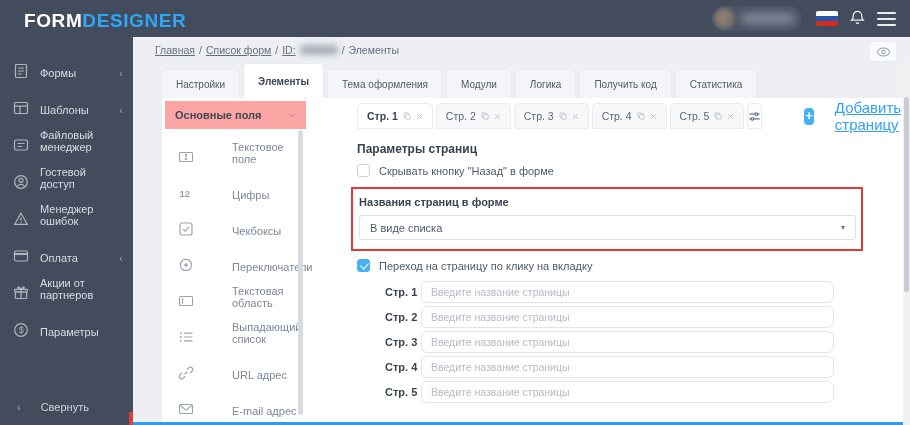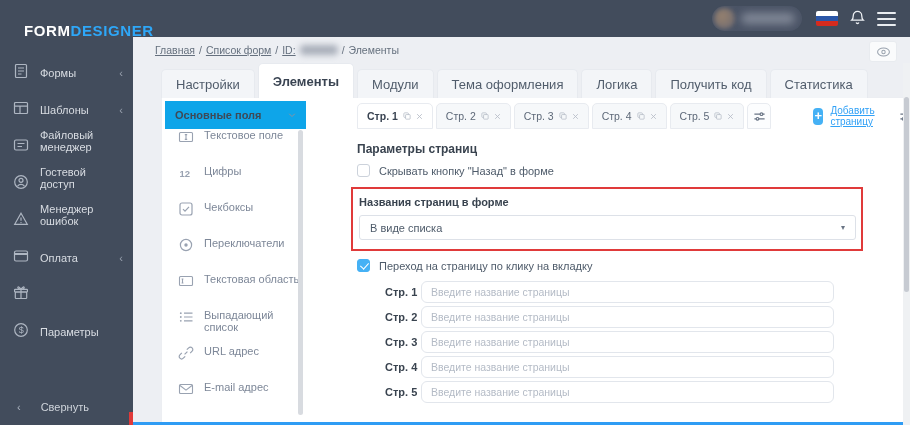--- a/index.html
+++ b/index.html
@@ -2,21 +2,21 @@
 <html><head>
 <meta charset="utf-8">
 <style>
   * { box-sizing: border-box; margin: 0; padding: 0; }
   html,body { width:910px; height:425px; overflow:hidden; }
   body { font-family:"Liberation Sans",sans-serif; background:#edeff3; position:relative; }
   svg { display:block; }
 
   
   .topbar { position:absolute; left:0; top:0; width:910px; height:37px; background:#424c5c; z-index:10; }
-  .logo { position:absolute; left:24px; top:22px; font-size:15px; font-weight:bold; letter-spacing:0.6px; color:#ffffff; }
+  .logo { position:absolute; left:24px; top:10px; font-size:19px; font-weight:bold; letter-spacing:0.6px; color:#ffffff; }
   .logo .p2 { color:#2ea7f8; }
   .user-chip { position:absolute; left:712px; top:6px; width:90px; height:25px; background:#4b5466; border-radius:13px; overflow:hidden; }
   .avatar-blur { position:absolute; left:2px; top:2px; width:21px; height:21px; border-radius:50%;
                  background:radial-gradient(circle at 40% 40%, #96816e, #696872); filter:blur(2px); }
   .name-blur { position:absolute; left:29px; top:7px; width:54px; height:11px; border-radius:6px; background:#8b92a0; filter:blur(4px); opacity:.85; }
   .flag { position:absolute; left:816px; top:11px; width:22px; height:15px; border-radius:2px; overflow:hidden;
           background:linear-gradient(#ffffff 0 33%, #2b57a8 33% 66%, #d52b1e 66% 100%); }
   .topicon { position:absolute; color:#eef1f5; }
   .bell { left:849px; top:9px; }
   .burger { left:877px; top:12px; width:19px; }
@@ -34,47 +34,47 @@
   
   .main { position:absolute; left:149px; top:37px; width:777px; height:388px; }
   .breadcrumb { position:absolute; left:6px; top:0; height:26px; display:flex; align-items:center; font-size:10.5px; color:#65707e; gap:4px; white-space:nowrap; }
   .bc-link { text-decoration:underline; cursor:pointer; }
   .id-blur { display:inline-block; width:38px; height:10px; background:#a8aeb9; filter:blur(3px); border-radius:4px; }
   .eye-btn { position:absolute; left:720px; top:4px; width:28px; height:21px; background:#fafbfc; border:1px solid #e8ebef; border-radius:3px;
              display:flex; align-items:center; justify-content:center; color:#98a1ad; cursor:pointer; }
 
   .tabs { position:absolute; left:12px; top:26px; height:35px; display:flex; align-items:flex-end; z-index:3; }
   .tab { background:#f3f5f8; border:1px solid #e7eaef; border-bottom:none; border-radius:5px 5px 0 0; padding:0 14px;
-         height:29px; line-height:29px; font-size:13px; color:#505c6b; margin-right:3px; cursor:pointer; white-space:nowrap; }
+         height:29px; line-height:29px; font-size:10px; color:#505c6b; margin-right:3px; cursor:pointer; white-space:nowrap; }
   .tab.active { background:#ffffff; height:35px; line-height:35px; font-weight:bold; color:#3a4452; }
 
   .card { position:absolute; left:12px; top:60px; width:758px; height:328px; background:#ffffff; border:1px solid #eceef2; border-bottom:none; }
 
   
   .panel { position:absolute; left:3px; top:3px; width:141px; height:322px; }
-  .panel-header { height:28px; background:#0ea5e9; display:flex; align-items:center; padding:0 9px 0 10px;
+  .panel-header { height:28px; background:#fca5a5; display:flex; align-items:center; padding:0 9px 0 10px;
                   font-size:11px; font-weight:bold; color:#3e4956; cursor:pointer; }
   .panel-header .pchev { margin-left:auto; color:#8a93a1; }
-  .panel-item { display:flex; align-items:flex-start; height:36px; padding-left:13px; font-size:11px; color:#7d8798; cursor:pointer; }
+  .panel-item { display:flex; align-items:flex-end; height:36px; padding-left:13px; font-size:11px; color:#7d8798; cursor:pointer;gap:28px; }
   .panel-item .fi { width:16px; height:16px; margin-right:10px; color:#99a2b1; flex-shrink:0; }
   .panel-scroll { position:absolute; left:136px; top:32px; width:5px; height:285px; background:#d8dbe0; border-radius:3px; }
 
   
   .form-area { position:absolute; left:195px; top:3px; width:555px; }
   .page-tabs { display:flex; align-items:center; height:28px; margin-top:1px; }
   .ptab { display:flex; align-items:center; gap:5px; background:#f6f8fa; border:1px solid #e8ebf0; border-radius:5px 5px 0 0;
           height:26px; padding:0 9px; font-size:10.5px; color:#5d6878; margin-right:3px; cursor:pointer; white-space:nowrap; }
   .ptab.active { background:#ffffff; font-weight:bold; color:#3a4452; }
   .ptab .ticon { color:#b8bec8; }
   .icon-tab { display:flex; align-items:center; justify-content:center; background:#fcfdfe; border:1px solid #e8ebf0;
               border-radius:5px 5px 0 0; height:26px; width:36px; color:#6a7585; cursor:pointer; }
   .add-wrap { display:flex; align-items:center; margin-left:42px; }
   .add-btn { width:17px; height:17px; background:#45b1f5; border-radius:4px; color:#fff; font-size:13px; font-weight:bold;
              line-height:16px; text-align:center; cursor:pointer; }
-  .add-link { color:#31a1f6; font-size:10px; text-decoration:underline; margin-left:7px; cursor:pointer; }
+  .add-link { color:#31a1f6; font-size:15px; text-decoration:underline; margin-left:21px; cursor:pointer; }
   .sliders-end { margin-left:14px; color:#6a7585; cursor:pointer; }
 
   .params-title { font-size:12px; font-weight:bold; color:#39434f; margin:12px 0 8px 0; }
   .cb-row { display:flex; align-items:center; font-size:11px; color:#4e5b6a; margin:6px 0; }
   .cb { width:13px; height:13px; border:1px solid #ccd2db; border-radius:3px; background:#fff; margin-right:9px; flex-shrink:0; cursor:pointer; }
   .cb.checked { background:#45b1f5; border-color:#45b1f5; position:relative; }
   .cb.checked::after { content:""; position:absolute; left:3.5px; top:1px; width:4px; height:7px;
                        border:solid #fff; border-width:0 1.8px 1.8px 0; transform:rotate(42deg); }
   .red-box { border:2px solid #e03a3a; margin:10px 0 8px -6px; padding:7px 6px 9px 6px; width:512px; }
   .sel-label { font-size:11px; font-weight:bold; color:#39434f; margin-bottom:7px; }
@@ -179,20 +179,21 @@
       <span class="nav-chev">‹</span>
     </div>
     <div class="nav-item">
       <span class="nav-icon">
           <svg viewBox="0 0 16 16" fill="none" stroke="currentColor" stroke-width="1.2">
             <rect x="2.3" y="7" width="11.4" height="6.5" rx="0.8"></rect>
             <rect x="1.6" y="4.3" width="12.8" height="2.7" rx="0.5"></rect>
             <path d="M8 4.3v9.2M8 4.3C6.2 4.3 4.8 3.6 4.8 2.5c0-1 1.6-1 3.2 1.8 1.6-2.8 3.2-2.8 3.2-1.8 0 1.1-1.4 1.8-3.2 1.8z"></path>
           </svg>
         </span>
+      <span>Акции от партнеров</span>
     </div>
     <div class="nav-item">
       <span class="nav-icon">
           <svg viewBox="0 0 16 16" fill="none" stroke="currentColor" stroke-width="1.2">
             <circle cx="8" cy="8" r="6.3"></circle>
             <text x="5.8" y="11.2" font-size="9" fill="currentColor" stroke="none">$</text>
           </svg>
         </span>
       <span>Параметры</span>
     </div>
@@ -218,22 +219,22 @@
   <div class="eye-btn">
     <svg width="15" height="12" viewBox="0 0 16 12" fill="none" stroke="currentColor" stroke-width="1.1">
         <ellipse cx="8" cy="6" rx="6.3" ry="4.3"></ellipse>
         <circle cx="8" cy="6" r="1.8"></circle>
       </svg>
   </div>
 
   <div class="tabs">
     <div class="tab">Настройки</div>
     <div class="tab active">Элементы</div>
+    <div class="tab">Тема оформления</div>
     <div class="tab">Модули</div>
-    <div class="tab">Тема оформления</div>
     <div class="tab">Логика</div>
     <div class="tab">Получить код</div>
     <div class="tab">Статистика</div>
   </div>
 
   <div class="card">
 
     <div class="panel">
       <div class="panel-header">
         <span>Основные поля</span>

